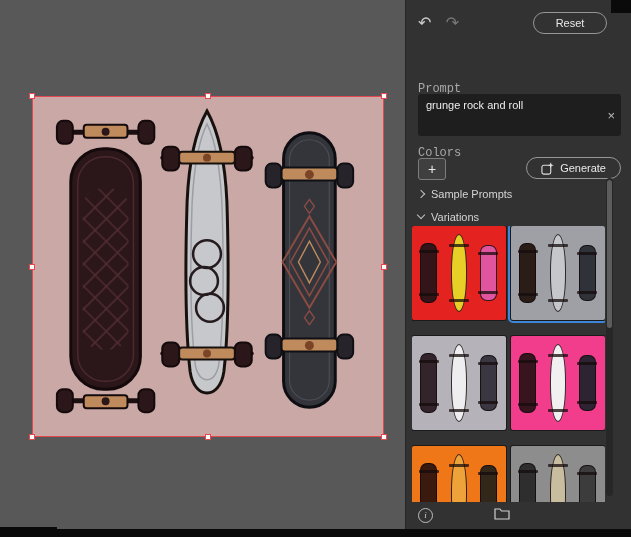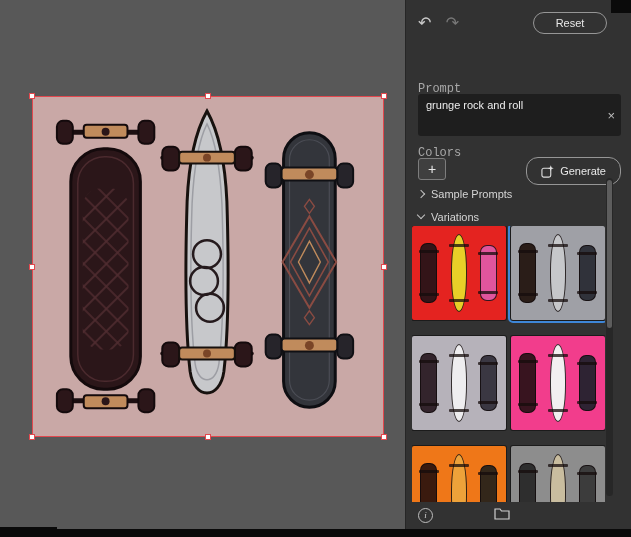--- a/index.html
+++ b/index.html
@@ -56,21 +56,21 @@
     position:absolute; right:6px; top:50%; transform:translateY(-50%);
     color:#bdbdbd; font-size:13px; cursor:pointer; line-height:1;
   }
 
   .colors-label { position:absolute; top:146px; left:12px; }
   .add-color-btn {
     position:absolute; top:158px; left:12px; width:28px; height:22px;
     background:#3f3f3f; border:1px solid #7d7d7d; border-radius:3px;
     color:#eaeaea; font-size:14px; line-height:1; cursor:pointer; font-family:inherit;
   }
-  .generate-btn { position:absolute; top:157px; right:10px; gap:6px; height:28px; border-radius:12px;text-align:right; }
+  .generate-btn { position:absolute; top:157px; right:10px; gap:6px; height:22px; border-radius:12px;text-align:right; }
   .generate-btn svg { display:block; }
 
   .chev { display:inline-block; width:6px; height:6px; border-right:1.5px solid #c2c2c2; border-bottom:1.5px solid #c2c2c2; margin-right:7px; }
   .chev.right { transform:rotate(-45deg); margin-bottom:1px; }
   .chev.down  { transform:rotate(45deg); margin-bottom:3px; }
   .tree-row { position:absolute; left:12px; right:30px; font-size:11px; color:#d4d4d4; cursor:pointer; }
   .row-sample { top:188px; }
   .row-variations { top:211px; }
 
   .variations-grid {

